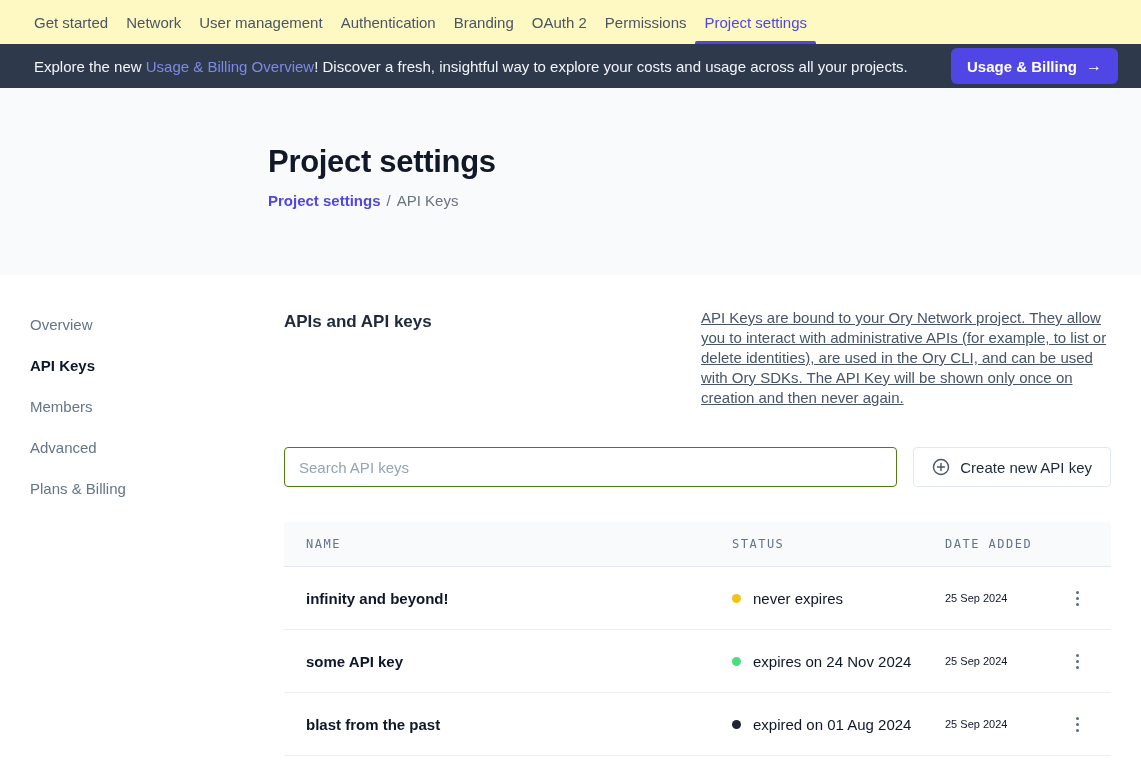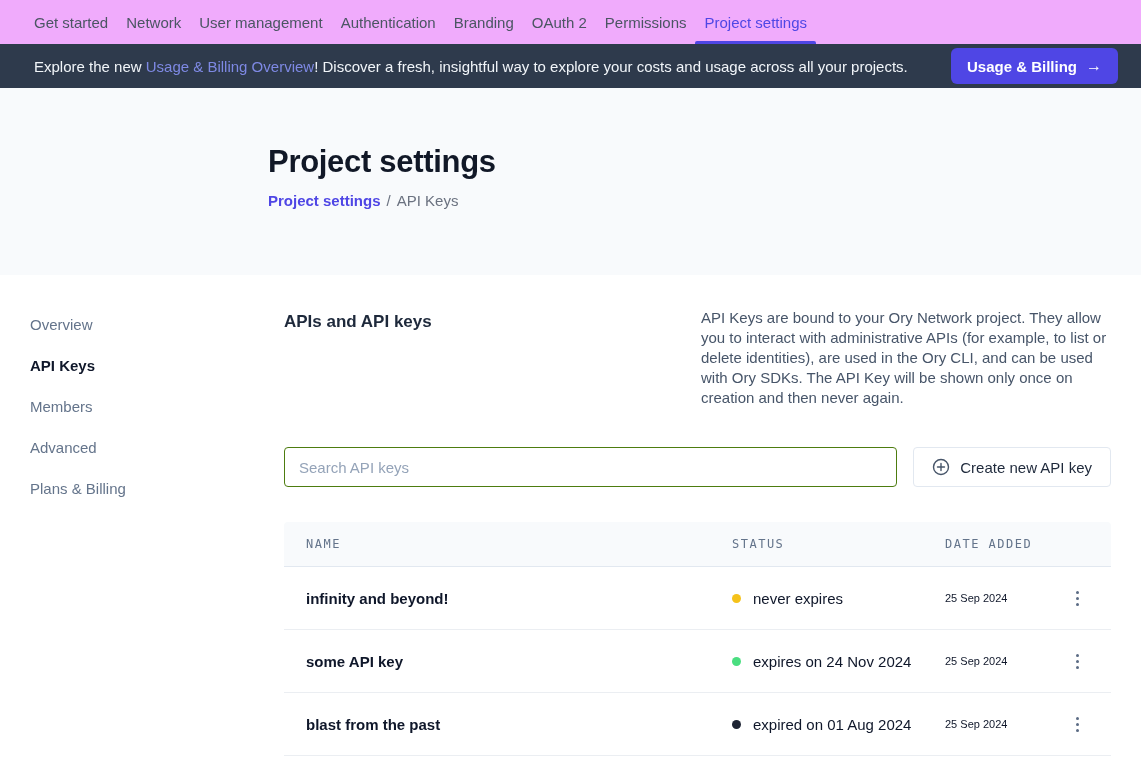--- a/index.html
+++ b/index.html
@@ -6,21 +6,21 @@
   html, body { width: 1141px; height: 783px; overflow: hidden; }
   body {
     font-family: "Liberation Sans", sans-serif;
     background: #ffffff;
     color: #111827;
   }
 
   
   .topnav {
     height: 44px;
-    background: #f0abfc;
+    background: #fef9c3;
     display: flex;
     align-items: stretch;
     padding-left: 25px;
   }
   .topnav .nav-item {
     display: flex;
     align-items: center;
     padding: 0 9px;
     font-size: 15px;
     color: #4b5563;
@@ -138,20 +138,21 @@
     font-size: 17px;
     font-weight: 700;
     color: #1e293b;
     padding-top: 4px;
   }
   .section-desc {
     width: 410px;
     font-size: 15px;
     line-height: 20px;
     color: #475569;
+    text-decoration: underline;
   }
 
   
   .toolbar {
     display: flex;
     margin-top: 39px;
     gap: 16px;
   }
   .search-input {
     flex: 1;

